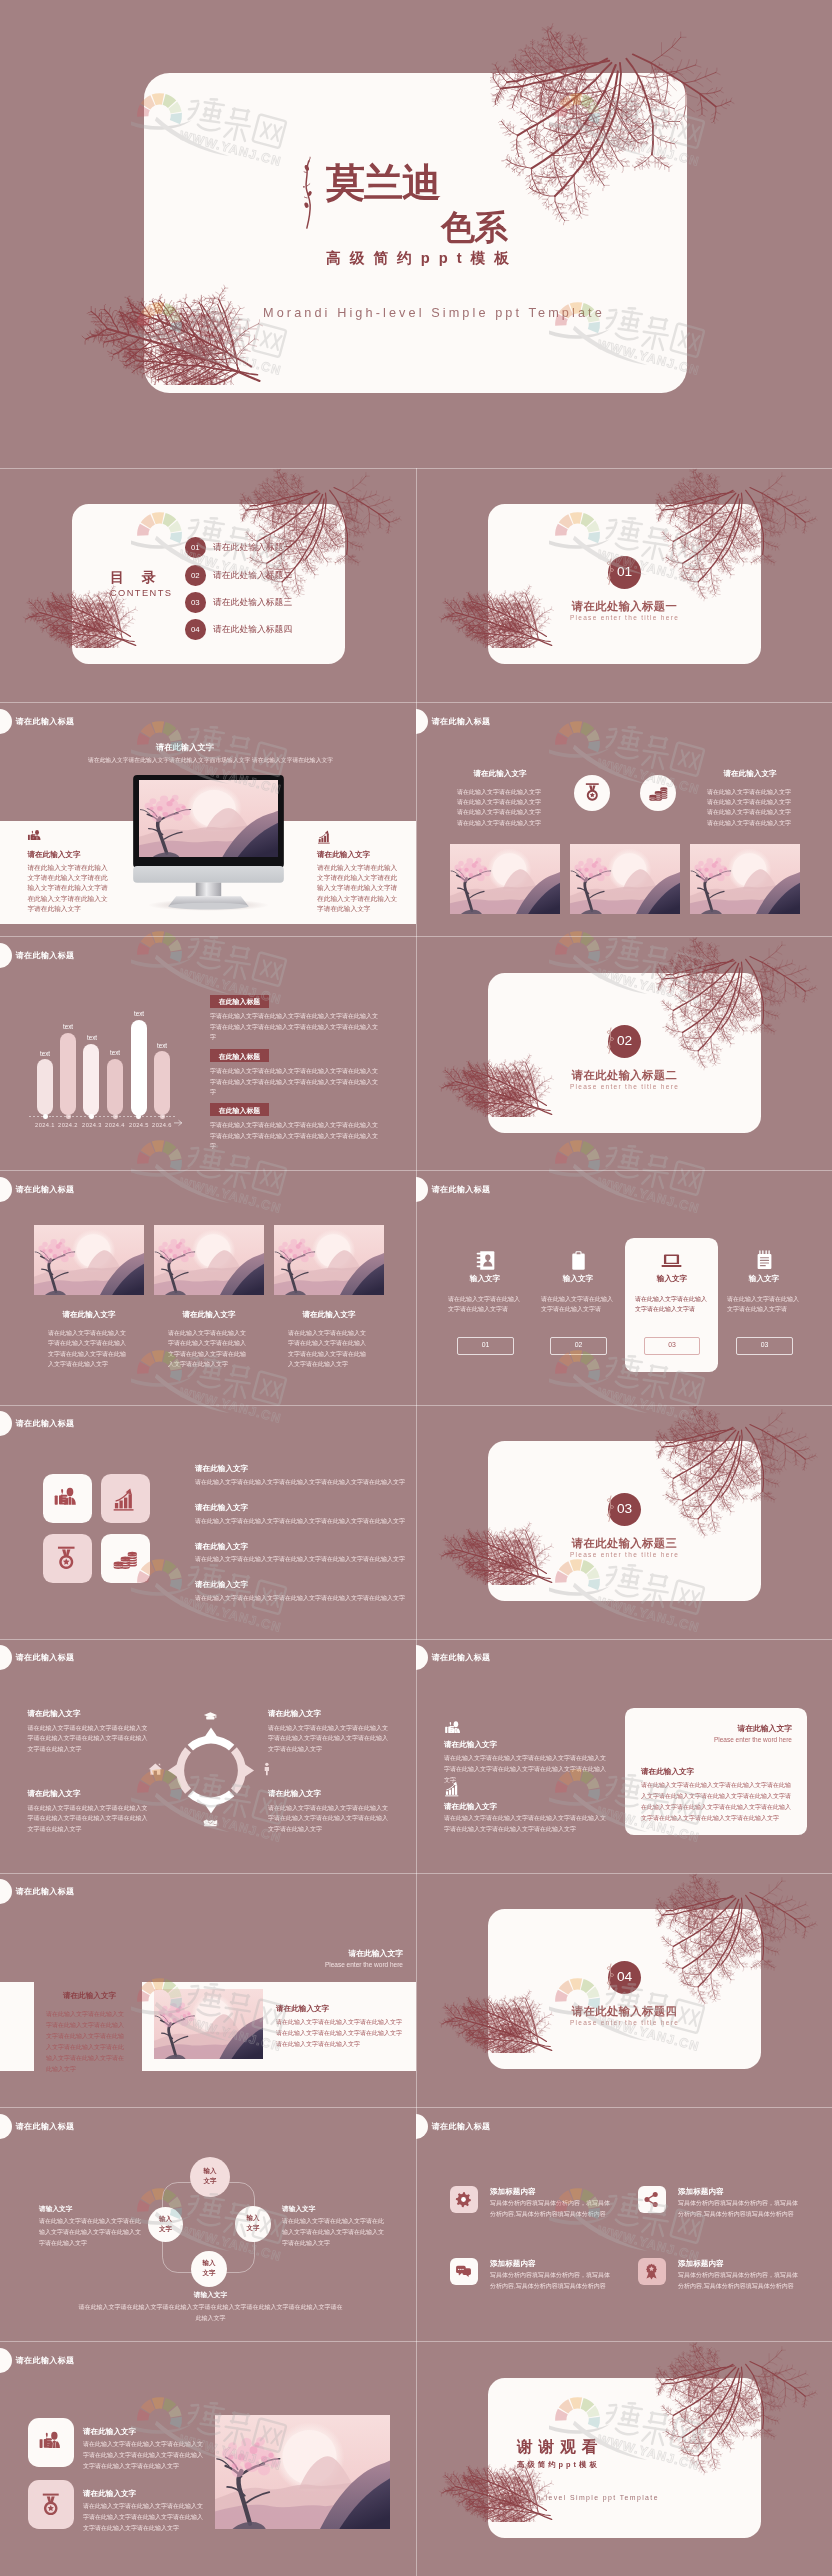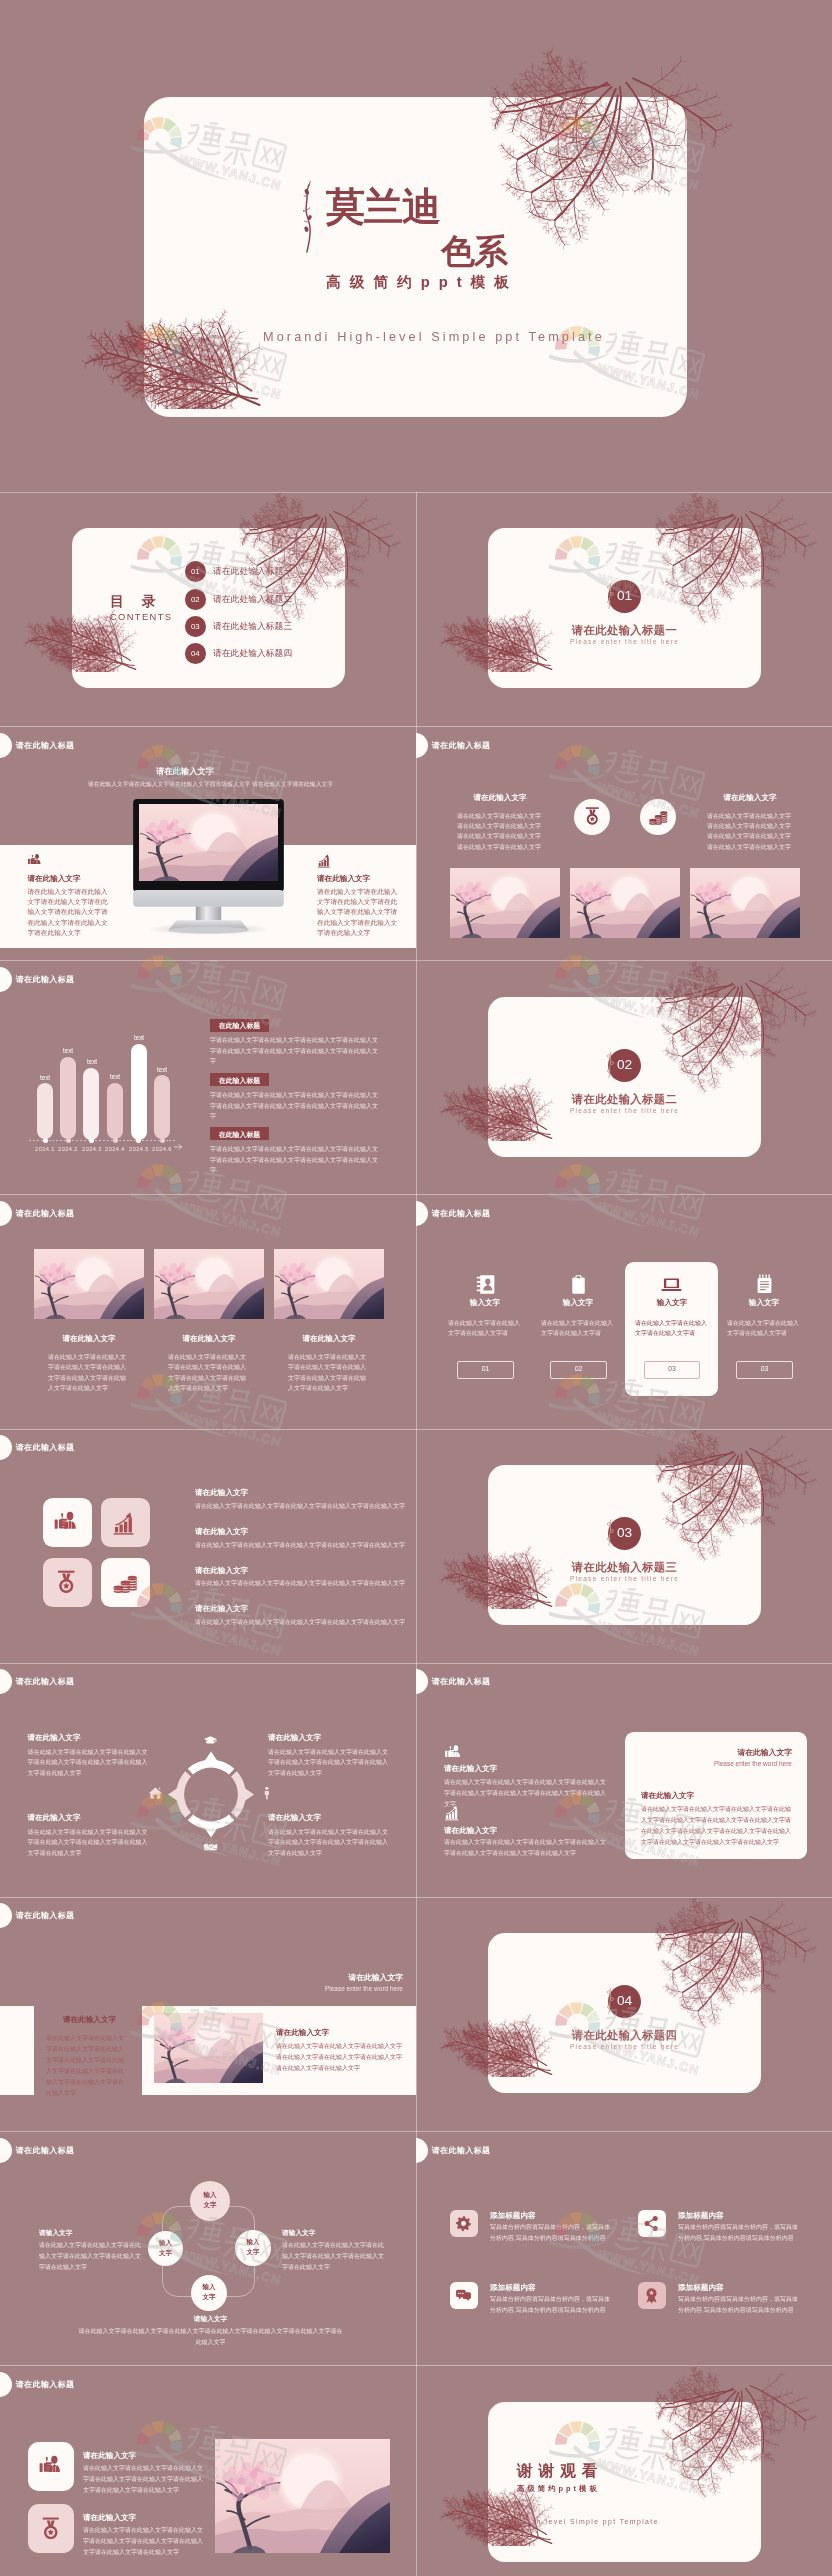--- a/index.html
+++ b/index.html
@@ -1,19 +1,19 @@
 <!DOCTYPE html>
 <html><head>
 <meta charset="utf-8">
 <title>Morandi Simple PPT Template</title>
 <style>
 html,body{margin:0;padding:0;}
 body{width:833px;height:2576px;background:#a38183;
      font-family:"Liberation Sans","DejaVu Sans",sans-serif;overflow:hidden;}
-.page{position:relative;width:833px;height:1872px;background:#a38183;margin-top:24px;}
+.page{position:relative;width:833px;height:1872px;background:#a38183;}
 .slide{position:absolute;overflow:hidden;}
 .div-h{position:absolute;left:0;width:833px;height:1px;background:rgba(255,255,255,.40);z-index:60;}
 .div-v{position:absolute;width:1px;background:rgba(255,255,255,.40);z-index:60;left:416px;}
 .card{position:absolute;background:#fdfaf8;border-radius:19.6px;}
 .wmw{position:absolute;pointer-events:none;}
 .wm{position:absolute;pointer-events:none;line-height:0;}
 .hdr-dot{position:absolute;background:#fdfaf8;border-radius:50%;}
 .t{position:absolute;white-space:nowrap;}
 .tb{position:absolute;}
 </style>

